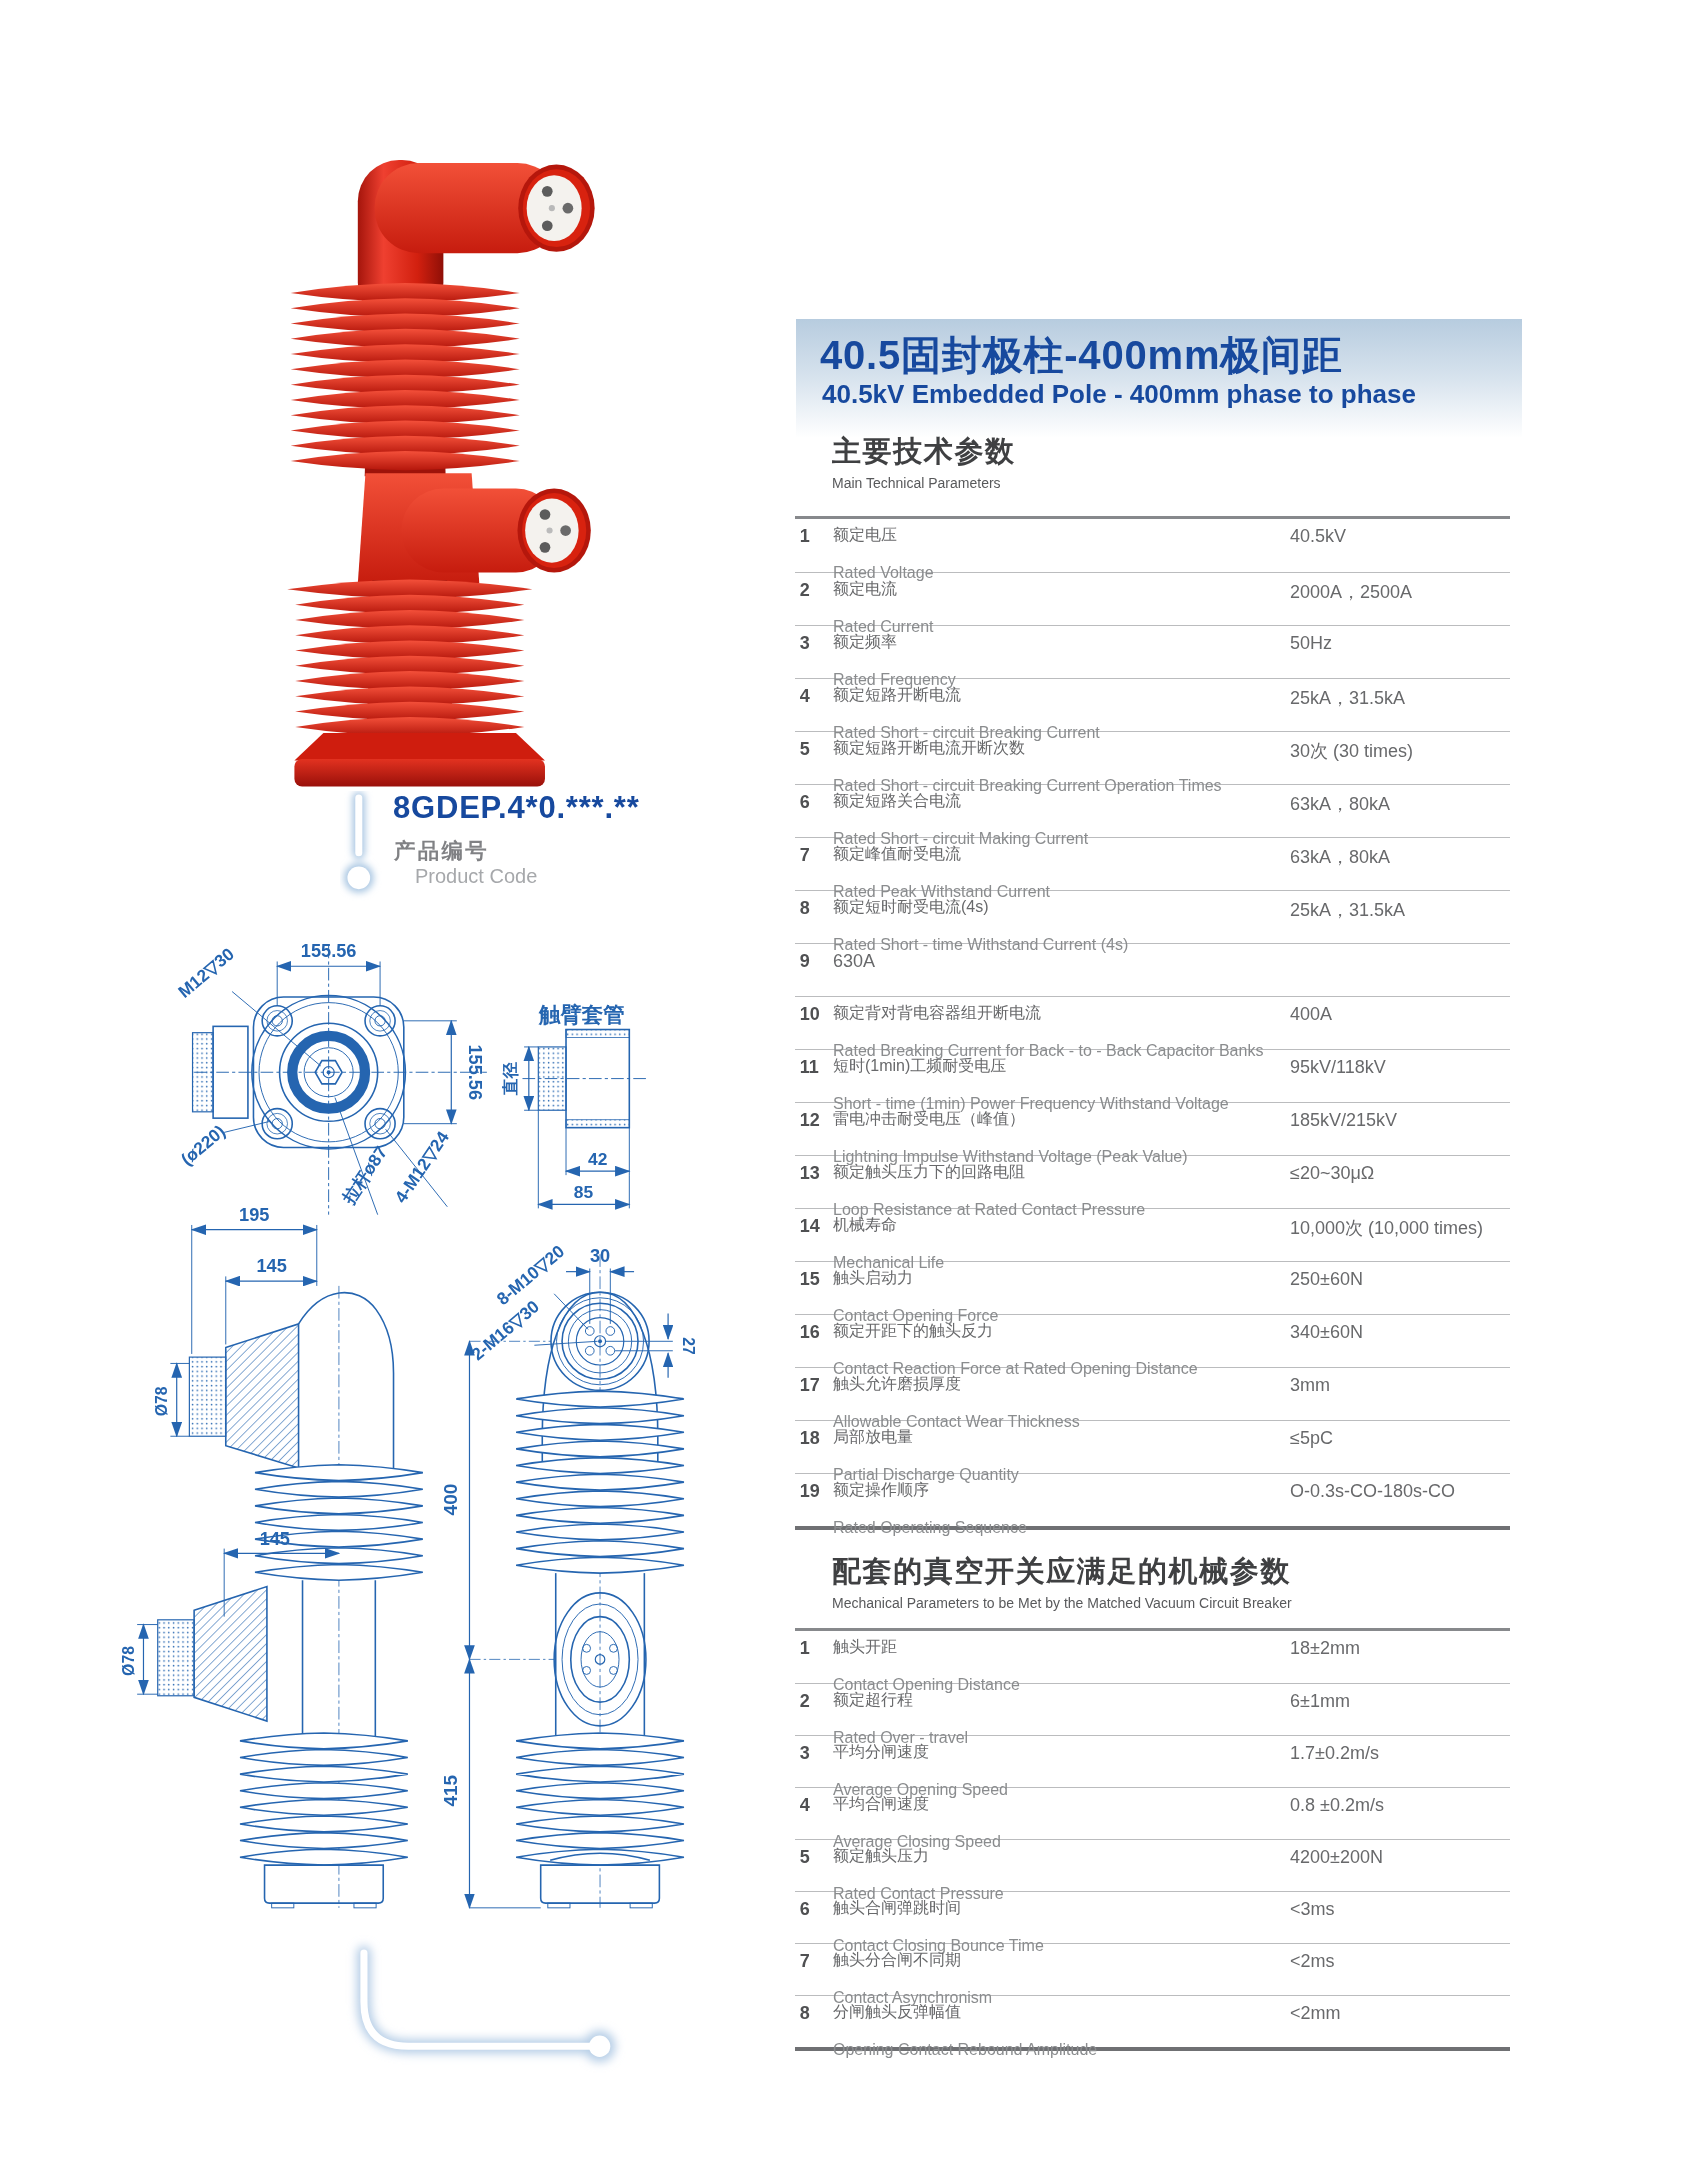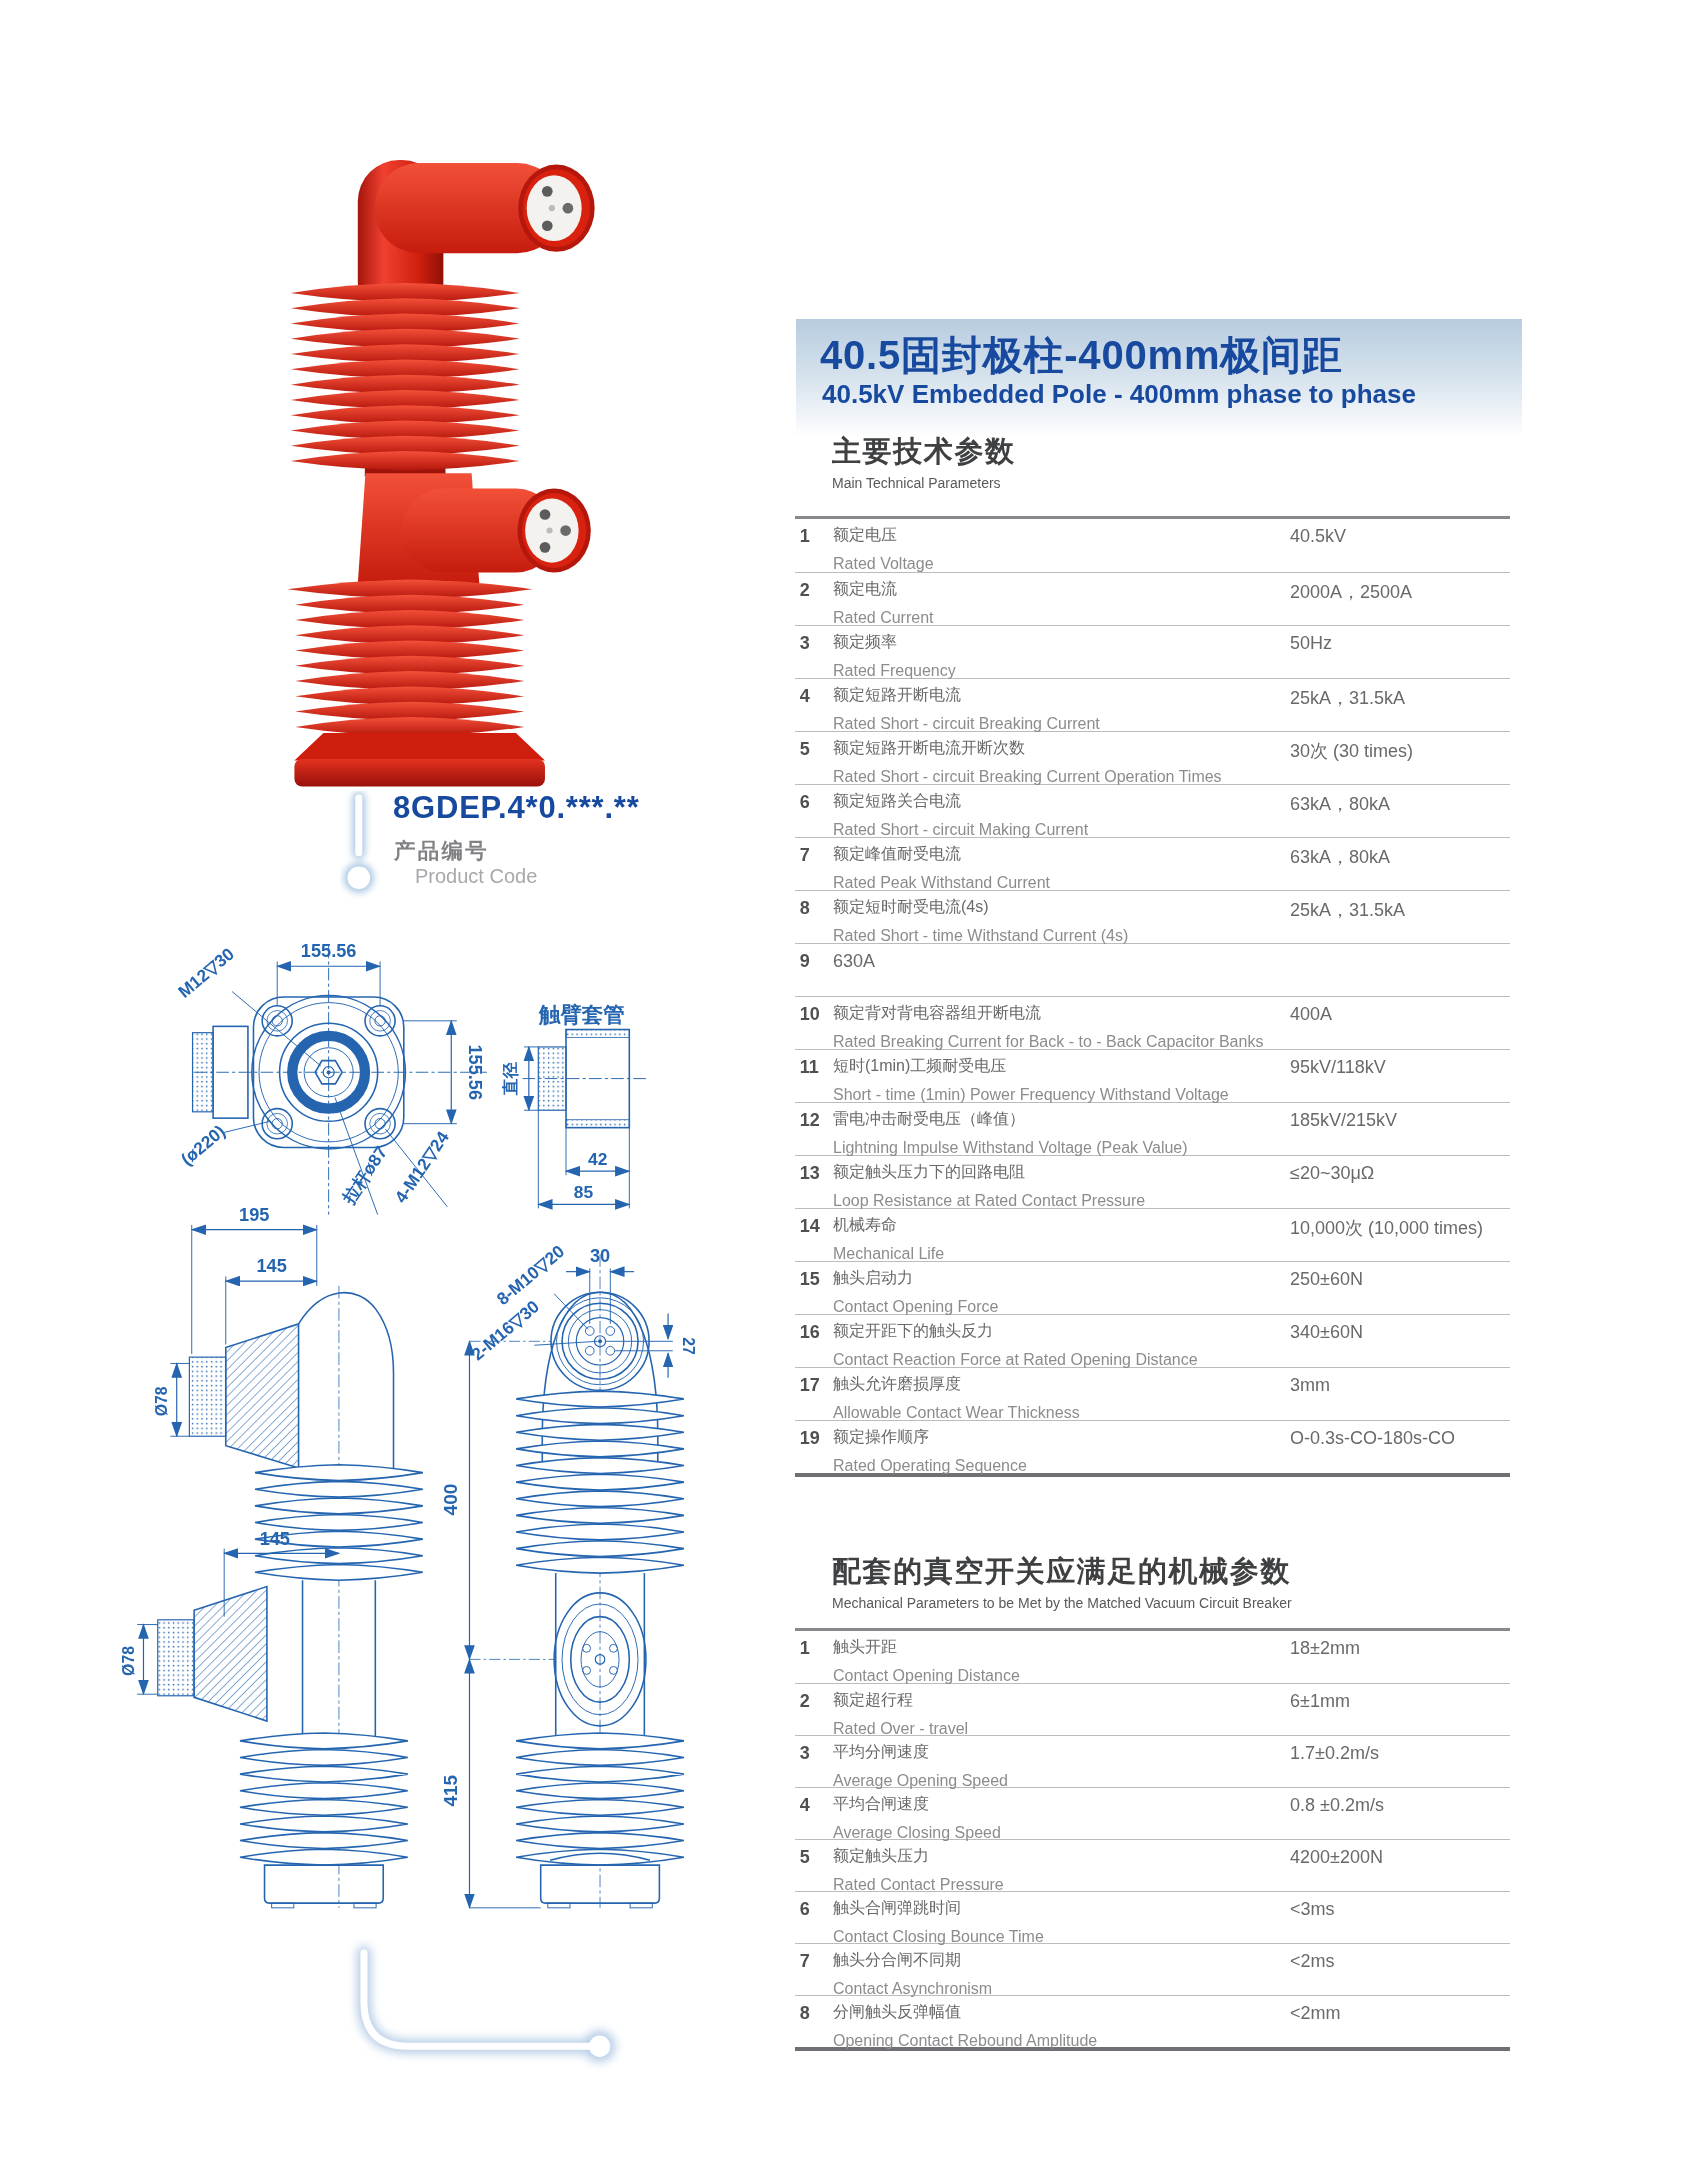--- a/index.html
+++ b/index.html
@@ -22,21 +22,21 @@
 
   .table{position:absolute;left:795px;width:715px;
          border-top:3.2px solid #87898c;border-bottom:4px solid #6f7073}
   .t1{top:516px}.t2{top:1628px}
   .row{display:grid;grid-template-columns:38px 457px auto;box-sizing:border-box;padding-top:7.1px}
   .t1 .row{height:53px}
   .t2 .row{height:52px}
   .row + .row{border-top:1.6px solid #bbbcbe}
   .row .no{font-size:18px;font-weight:bold;color:#4f5052;padding-left:4.7px}
   .row .cn{font-size:16px;color:#68696b;line-height:1.18;white-space:nowrap}
-  .row .en{font-size:16px;color:#8a8c8e;margin-top:10px;white-space:nowrap}
+  .row .en{font-size:16px;color:#8a8c8e;margin-top:19px;white-space:nowrap}
   .row .val{font-size:18px;color:#68696b;white-space:nowrap}
 
   
   .code{position:absolute;left:393px;top:790px;font-size:31px;font-weight:bold;
         color:#17499e;letter-spacing:0.8px;white-space:nowrap}
   .code-cn{position:absolute;left:394px;top:836px;font-size:21.4px;font-weight:bold;
            color:#808184;letter-spacing:2.4px;white-space:nowrap}
   .code-en{position:absolute;left:415px;top:865px;font-size:20px;color:#a6a8ab;white-space:nowrap}
 
   .abs{position:absolute}
@@ -542,20 +542,28 @@
 
       <div class="row">
         <div class="no">17</div>
         <div class="labels">
           <div class="cn">触头允许磨损厚度</div>
           <div class="en">Allowable Contact Wear Thickness</div>
         </div>
         <div class="val">3mm</div>
       </div>
 
+      <div class="row">
+        <div class="no">18</div>
+        <div class="labels">
+          <div class="cn">局部放电量</div>
+          <div class="en">Partial Discharge Quantity</div>
+        </div>
+        <div class="val">≤5pC</div>
+      </div>
 
       <div class="row">
         <div class="no">19</div>
         <div class="labels">
           <div class="cn">额定操作顺序</div>
           <div class="en">Rated Operating Sequence</div>
         </div>
         <div class="val">O-0.3s-CO-180s-CO</div>
       </div>
     </div>

